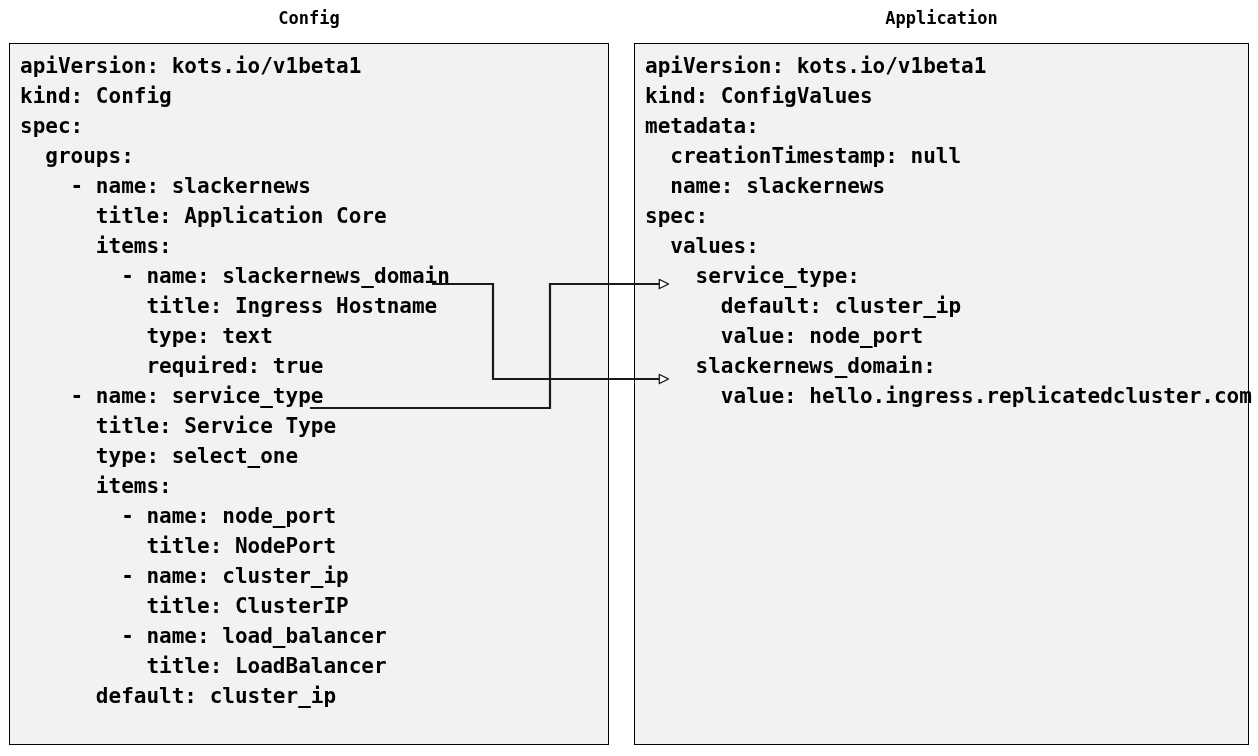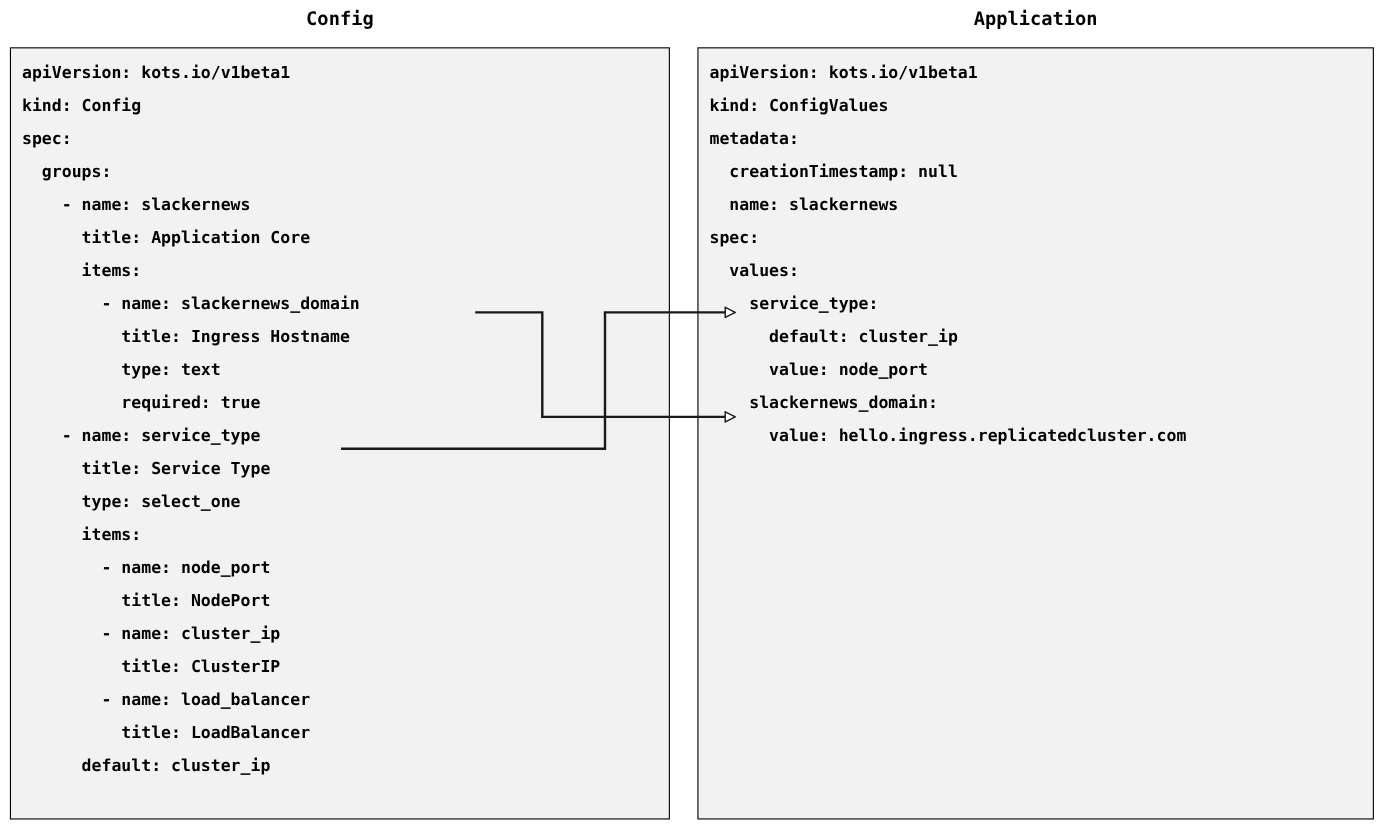--- a/index.html
+++ b/index.html
@@ -50,21 +50,21 @@
   #panel-values  { left: 634px; top: 43px; width: 615px; height: 702px; }
 
   .yaml {
     position: absolute;
     left: 10px;
     top: 7px;
     margin: 0;
     padding: 0;
     font-family: "DejaVu Sans Mono", "Liberation Mono", monospace;
     font-weight: bold;
-    font-size: 15px;
+    font-size: 21px;
     line-height: 30px;
     color: #000000;
     white-space: pre;
     letter-spacing: 0px;
   }
 
   .yaml .line {
     display: block;
     height: 30px;
     white-space: pre;

